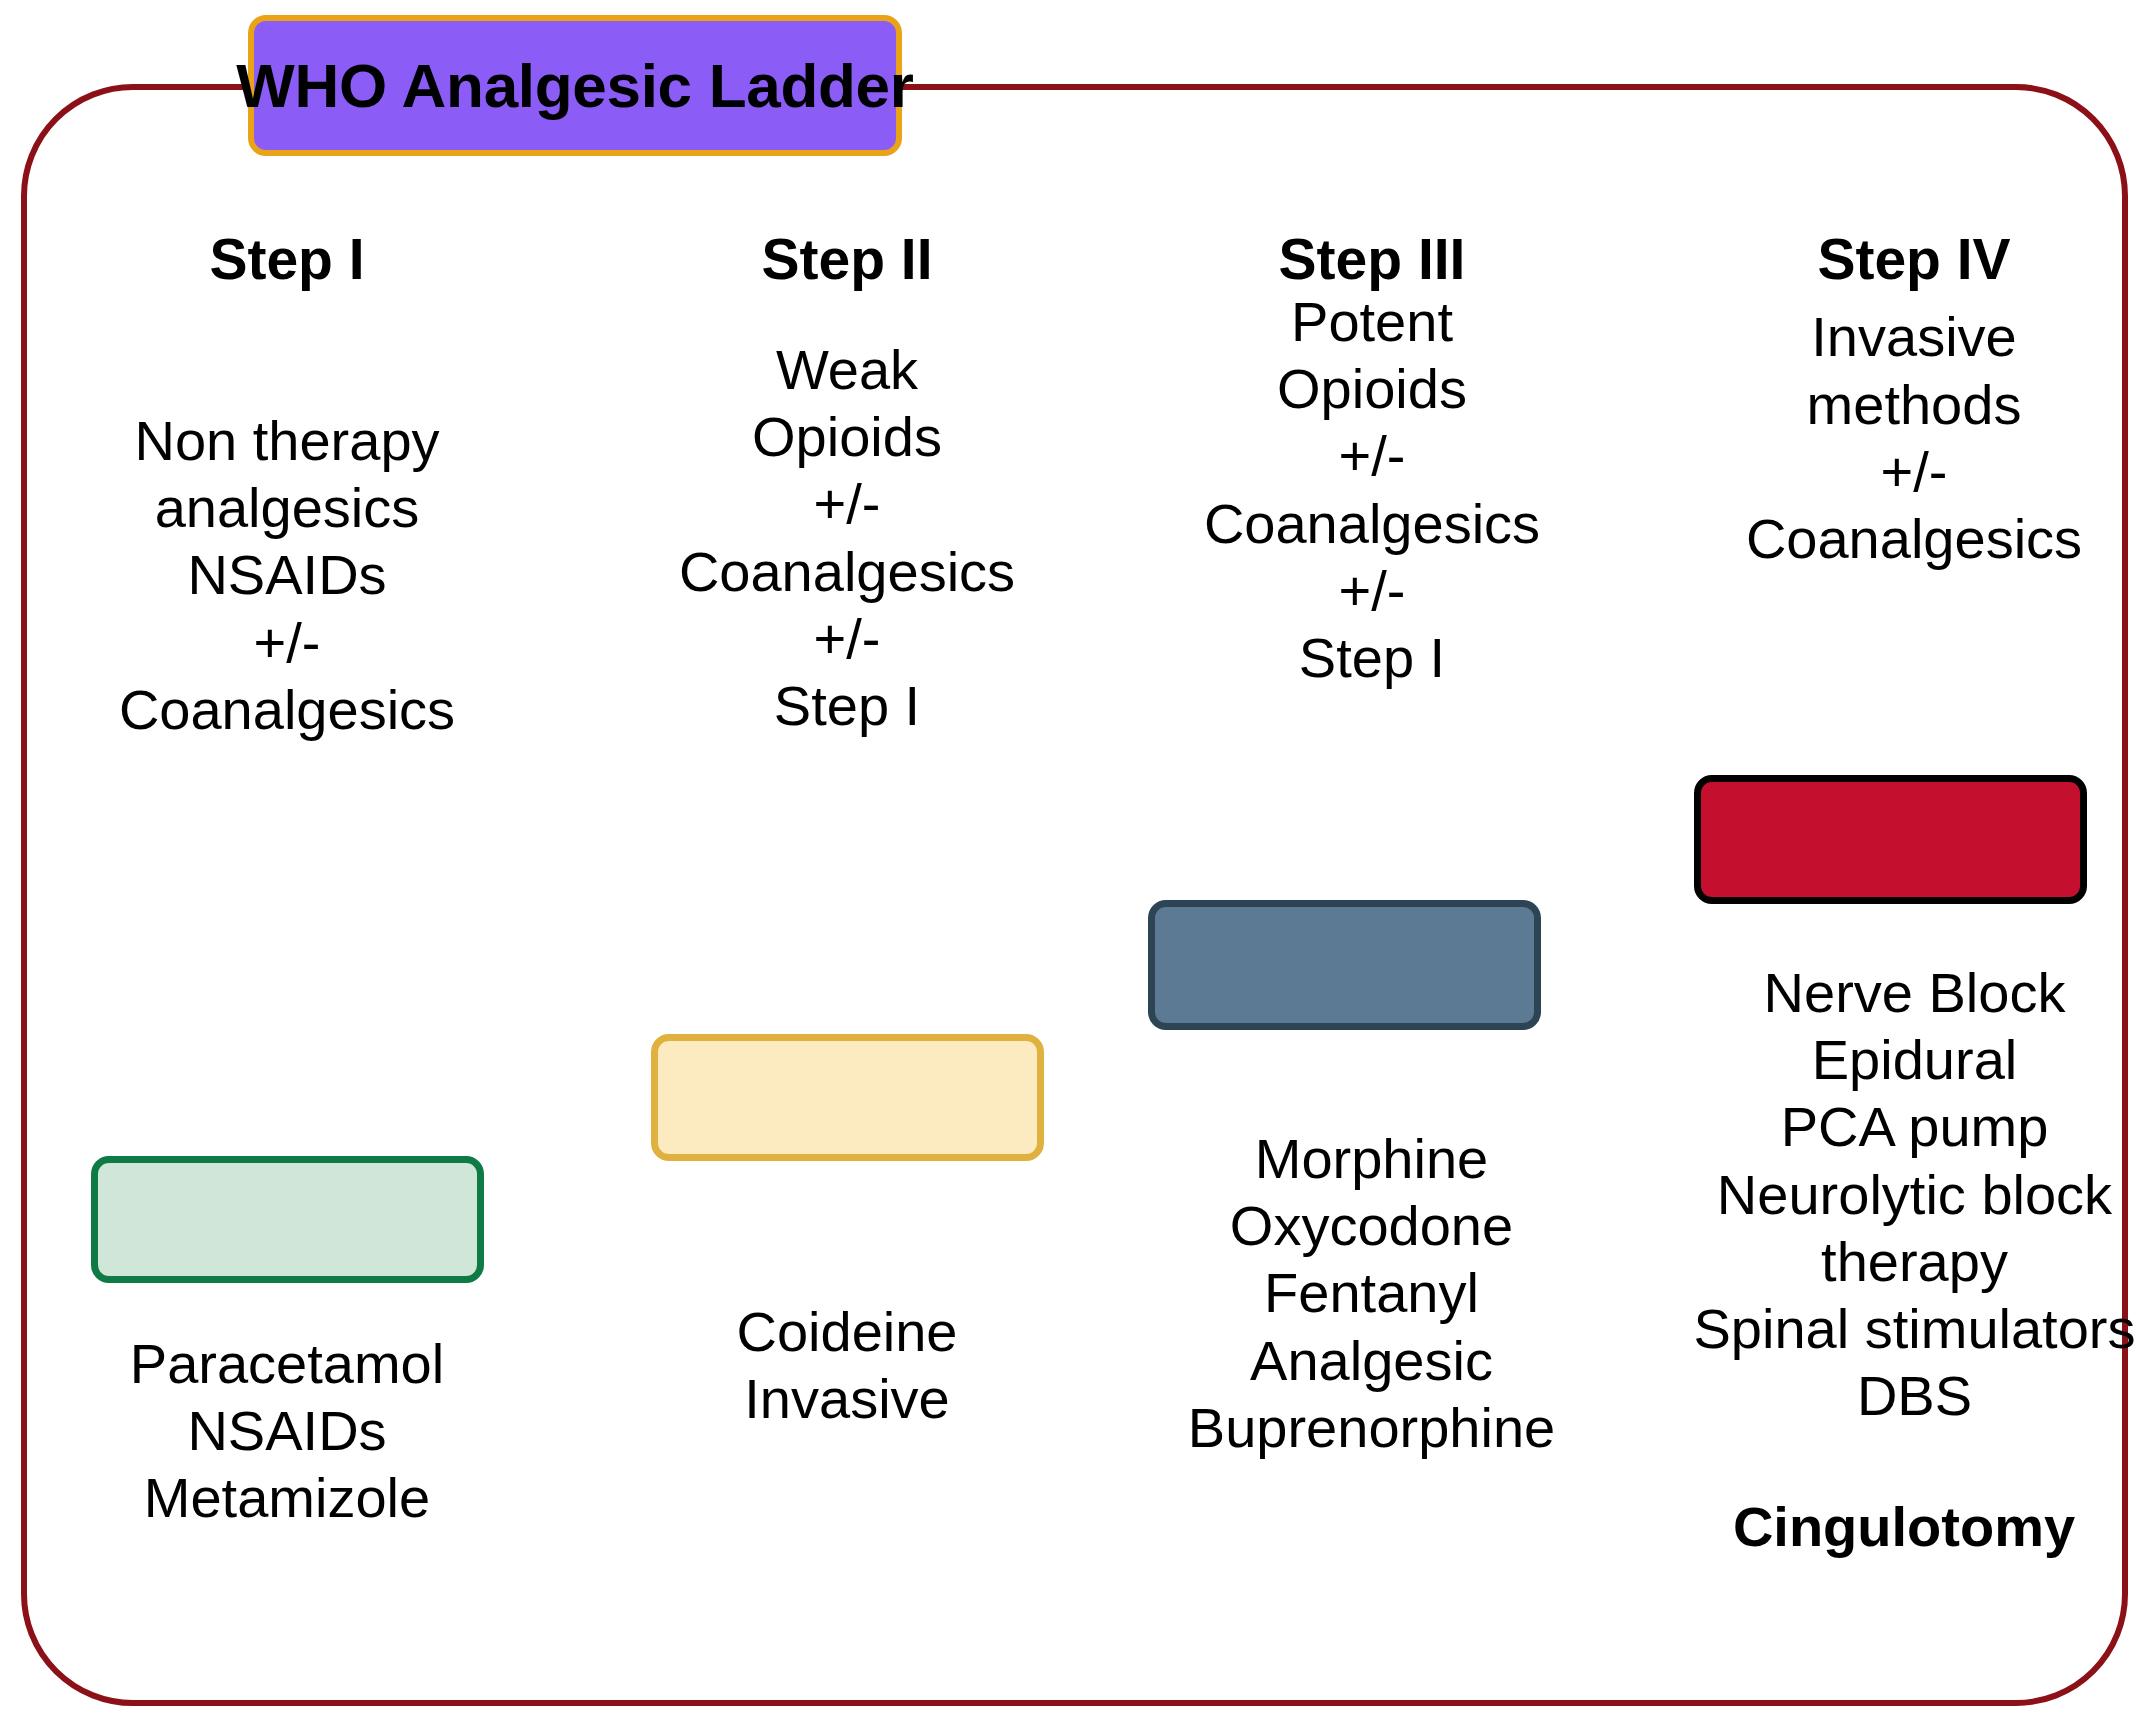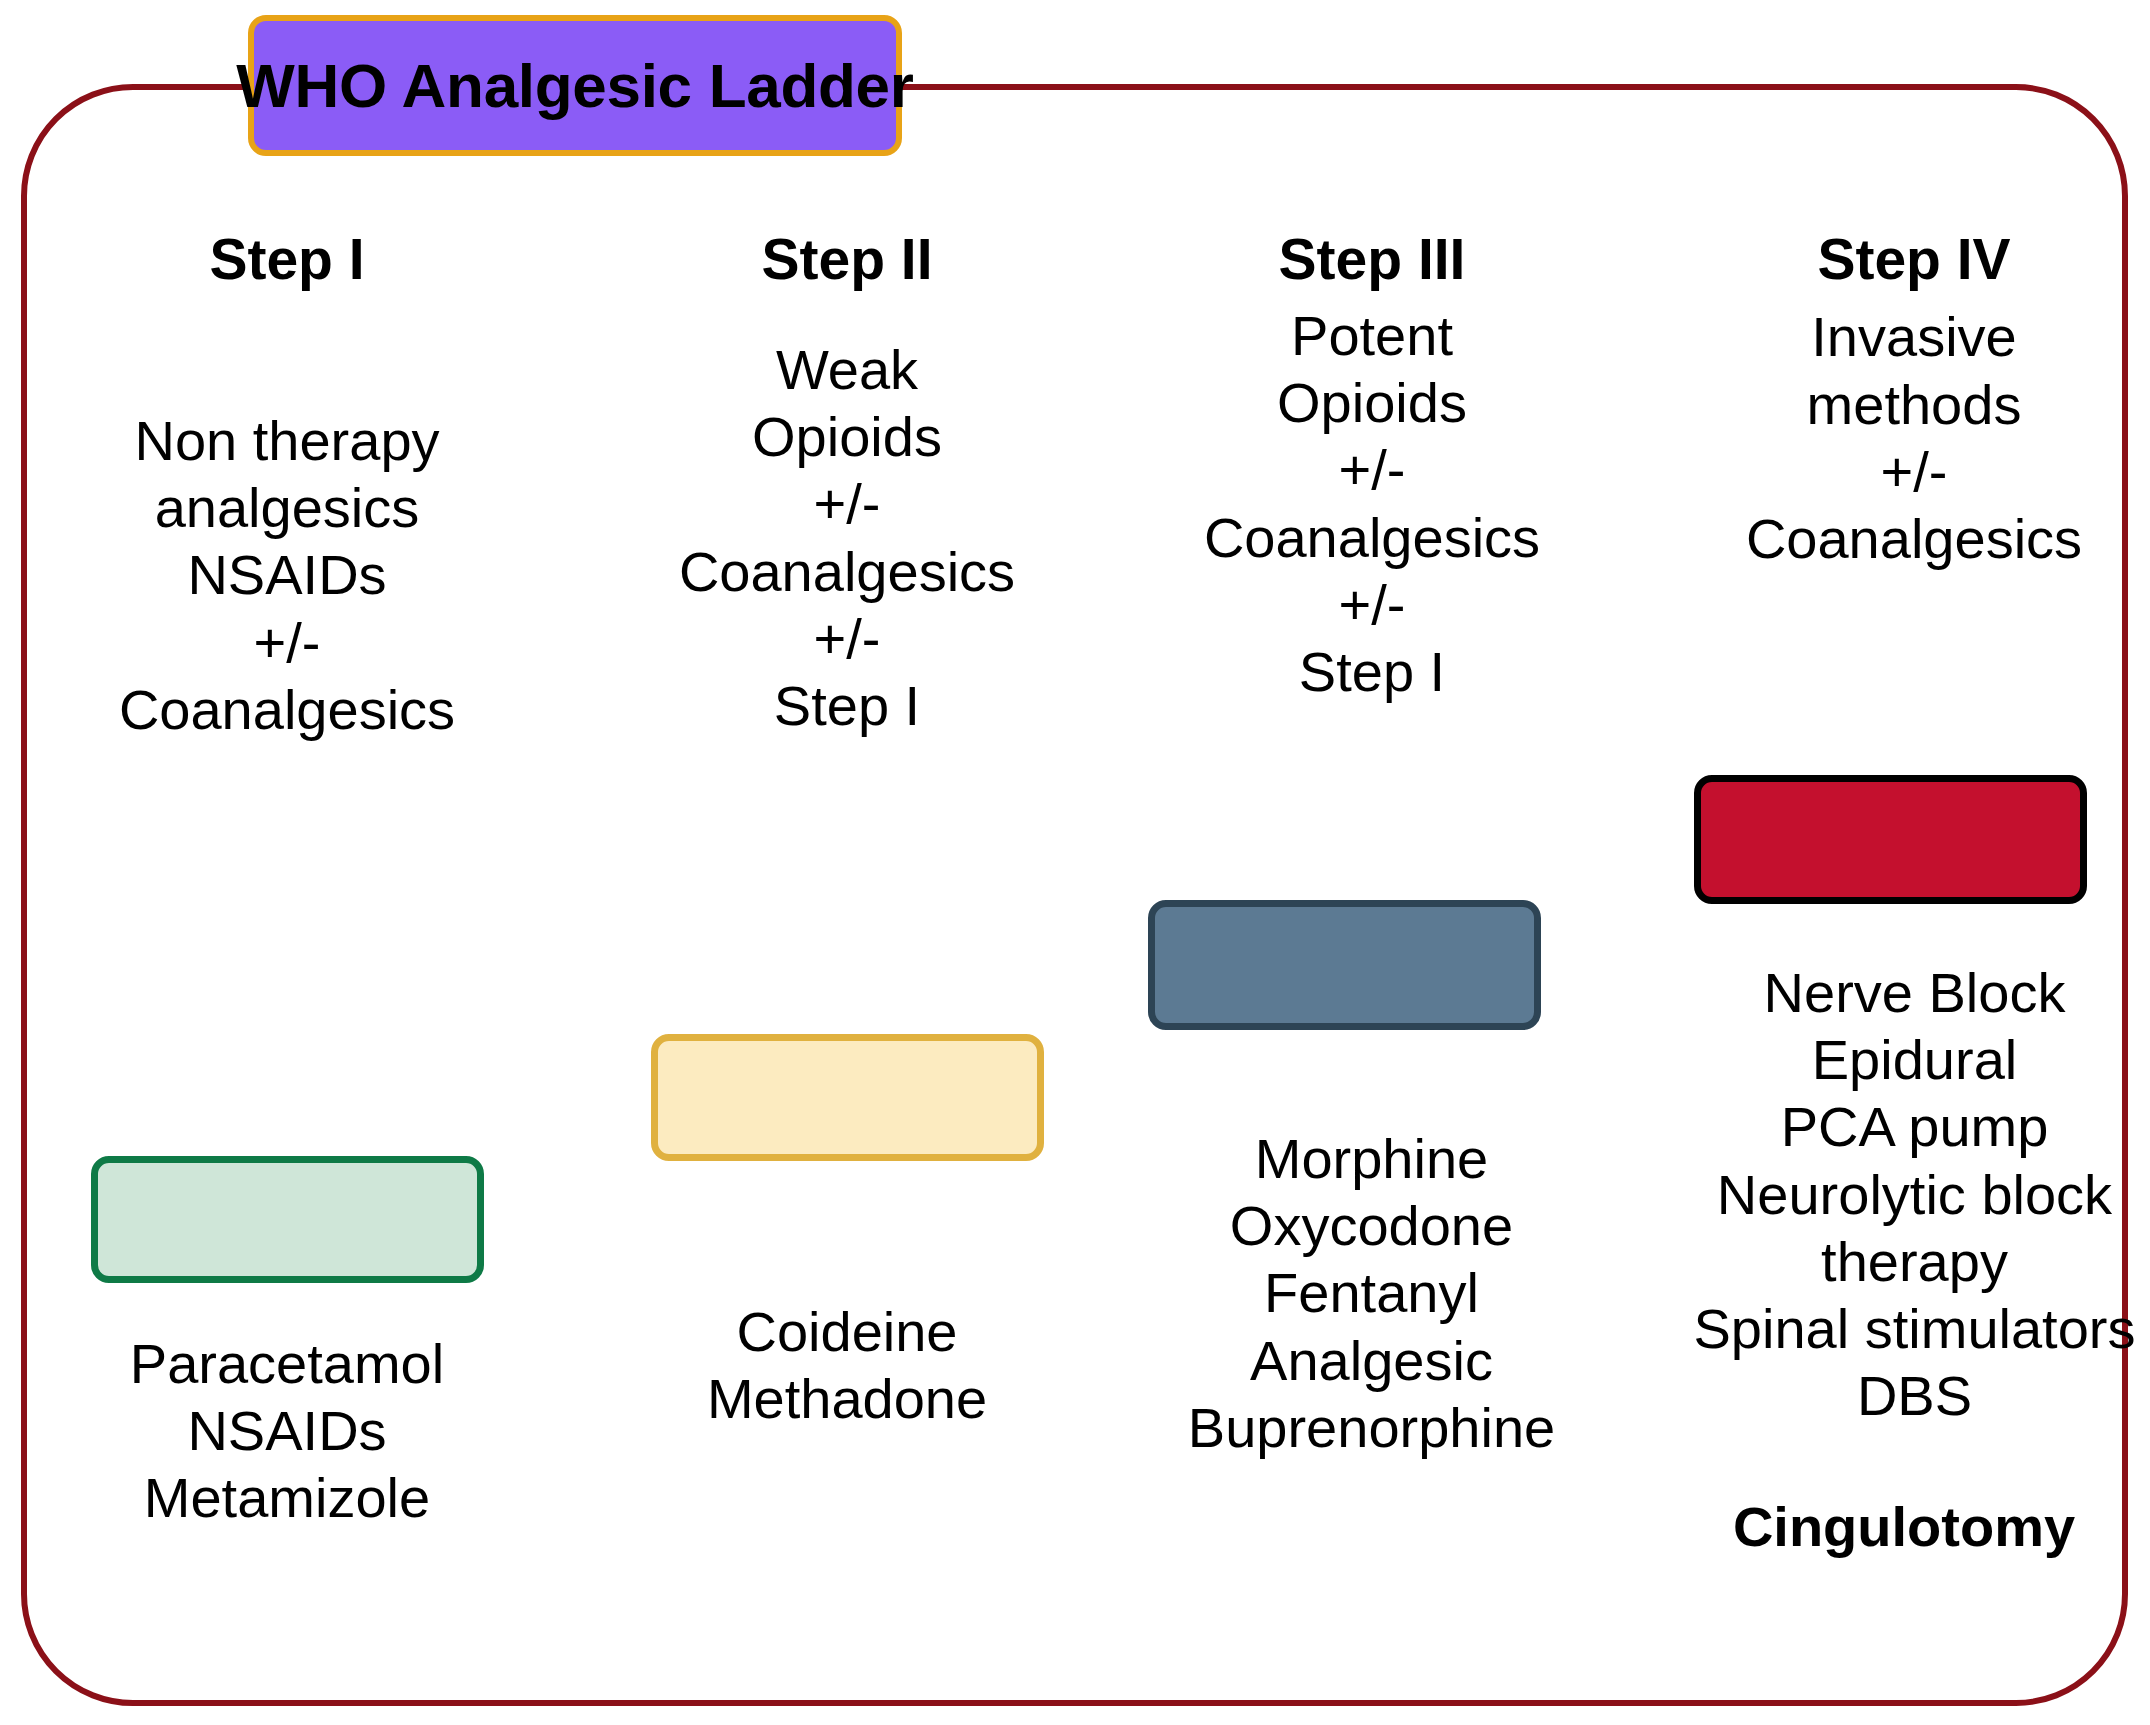--- a/index.html
+++ b/index.html
@@ -69,21 +69,21 @@
   }
 
   
   #col1{left:28px;width:518px;}
   #col2{left:588px;width:518px;}
   #col3{left:1106px;width:532px;}
   #col4{left:1648px;width:532px;}
 
   #col1 .col-body{margin-top:119px;}
   #col2 .col-body{margin-top:48px;}
-  #col3 .col-body{margin-top:14px;}
+  #col3 .col-body{}
   #col4 .col-body{margin-top:15.4px;}
 
   
   .chip{
     position:absolute;
     border-radius:18px;
     box-sizing:border-box;
     z-index:2;
   }
   #chip-green{left:91px;top:1156px;width:393px;height:127px;
@@ -123,21 +123,21 @@
     <div class="col-head">Step II</div>
     <div class="col-body">Weak
 Opioids
 +/-
 Coanalgesics
 +/-
 Step I</div>
   </div>
   <div class="chip" id="chip-yellow"></div>
   <div class="col-tail" style="left:588px;width:518px;top:1298px;">Coideine
-Methadone</div>
+Invasive</div>
 
   <div class="col" id="col3">
     <div class="col-head">Step III</div>
     <div class="col-body">Potent
 Opioids
 +/-
 Coanalgesics
 +/-
 Step I</div>
   </div>

